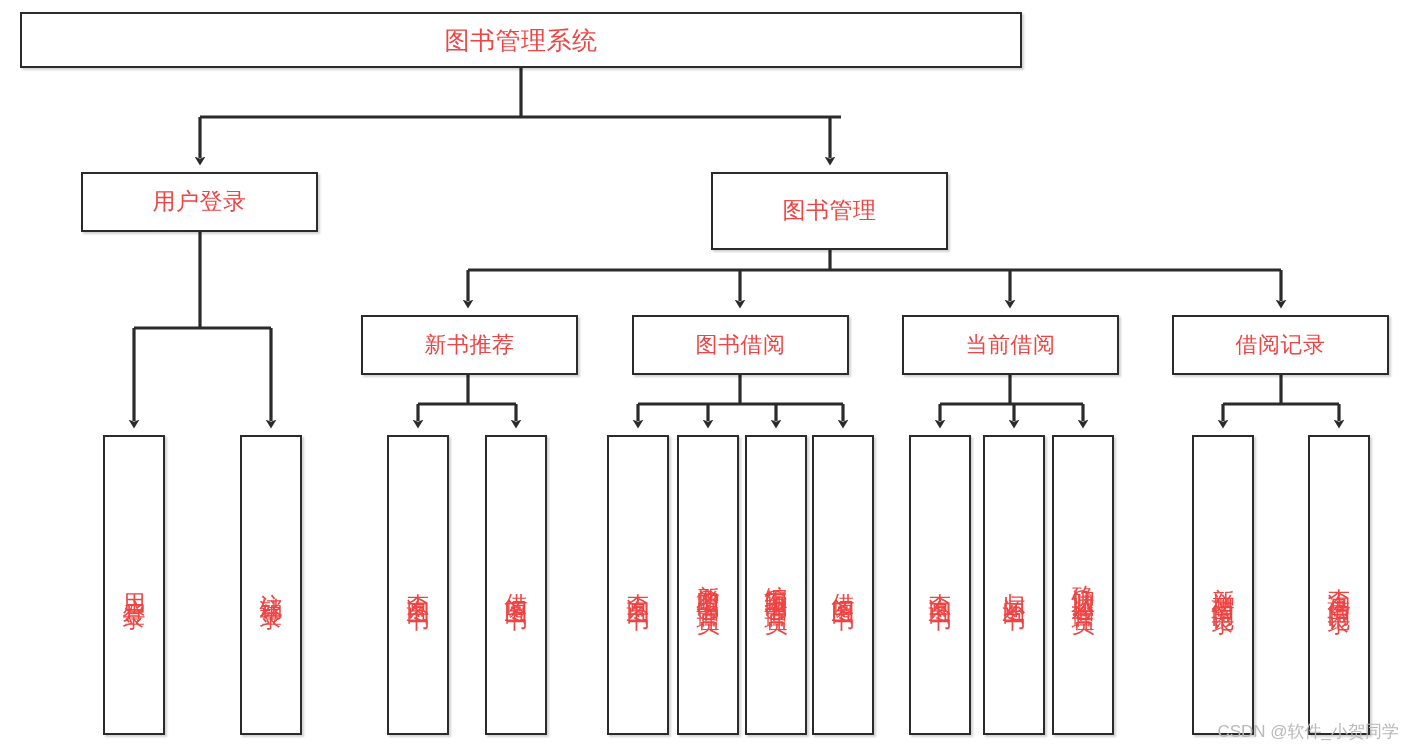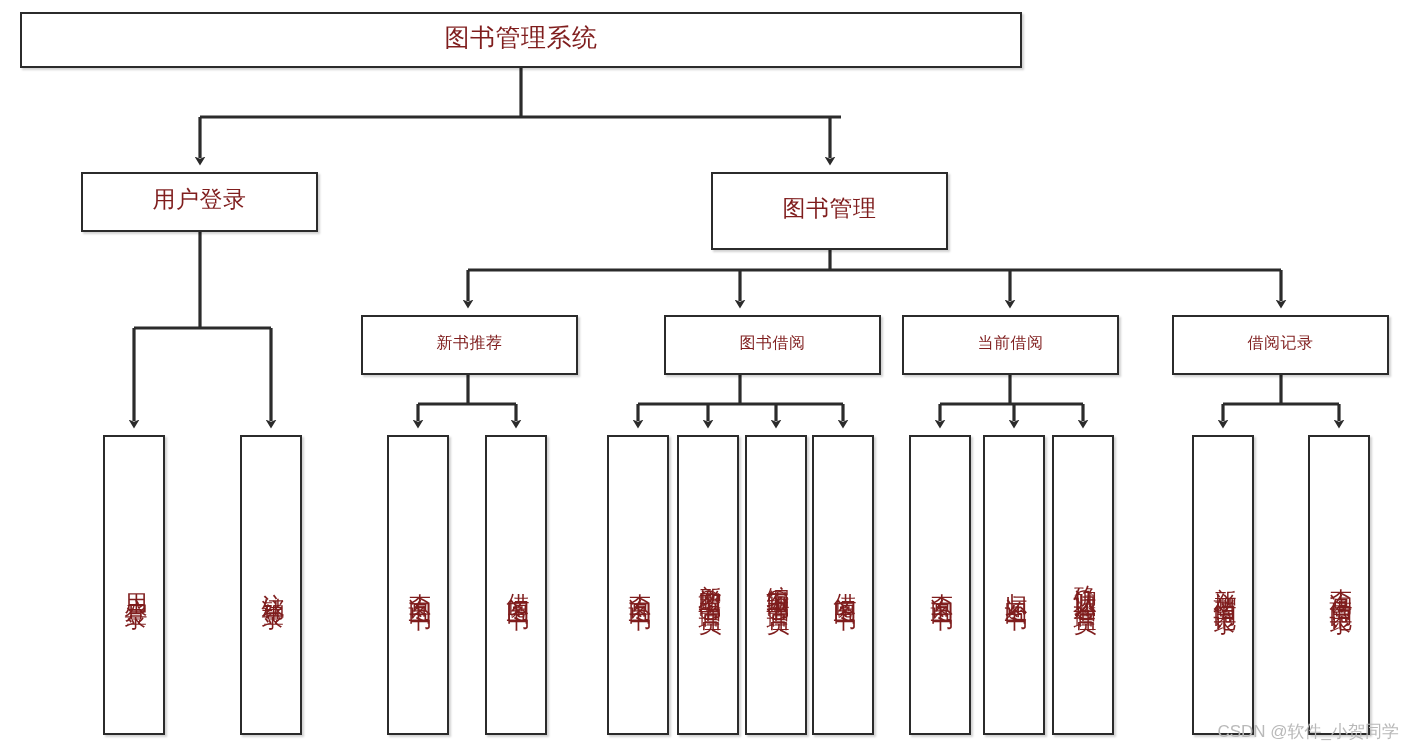--- a/index.html
+++ b/index.html
@@ -30,30 +30,30 @@
     box-sizing: border-box;
     background: #ffffff;
     border: 2px solid #2b2b2b;
     box-shadow: 2px 2px 2px rgba(0,0,0,0.18);
     display: flex;
     align-items: center;
     justify-content: center;
     color: #1a1a1a;
   }
   .node-label {
-    font-family: Liberation Mono, monospace;
+    font-family: Liberation Sans, sans-serif;
     line-height: 1.12;
     letter-spacing: 0.5px;
     white-space: pre;
     text-align: right;
-    color: #7f1d1d;
+    color: #ef4444;
   }
   .level-root .node-label { font-size: 25px; }
   .level-2 .node-label { font-size: 23px; }
-  .level-3 .node-label { font-size: 16px; }
+  .level-3 .node-label { font-size: 22px; }
 
   
   .level-leaf {
     align-items: center;
     justify-content: center;
     padding: 4px 0;
   }
   .level-leaf .node-label {
     writing-mode: vertical-rl;
     text-orientation: upright;
@@ -139,21 +139,21 @@
   <div class="node-box level-2" style="left: 81px; top: 172px; width: 237px; height: 60px;">
     <span class="node-label">用户登录</span>
   </div>
   <div class="node-box level-2" style="left: 711px; top: 172px; width: 237px; height: 78px;">
     <span class="node-label">图书管理</span>
   </div>
 
   <div class="node-box level-3" style="left: 361px; top: 315px; width: 217px; height: 60px;">
     <span class="node-label">新书推荐</span>
   </div>
-  <div class="node-box level-3" style="left: 632px; top: 315px; width: 217px; height: 60px; margin-left: 32px;">
+  <div class="node-box level-3" style="left: 632px; top: 315px; width: 217px; height: 60px;">
     <span class="node-label">图书借阅</span>
   </div>
   <div class="node-box level-3" style="left: 902px; top: 315px; width: 217px; height: 60px;">
     <span class="node-label">当前借阅</span>
   </div>
   <div class="node-box level-3" style="left: 1172px; top: 315px; width: 217px; height: 60px;">
     <span class="node-label">借阅记录</span>
   </div>
 
   <div class="node-box level-leaf" style="left: 103px; top: 435px; width: 62px; height: 300px;">

